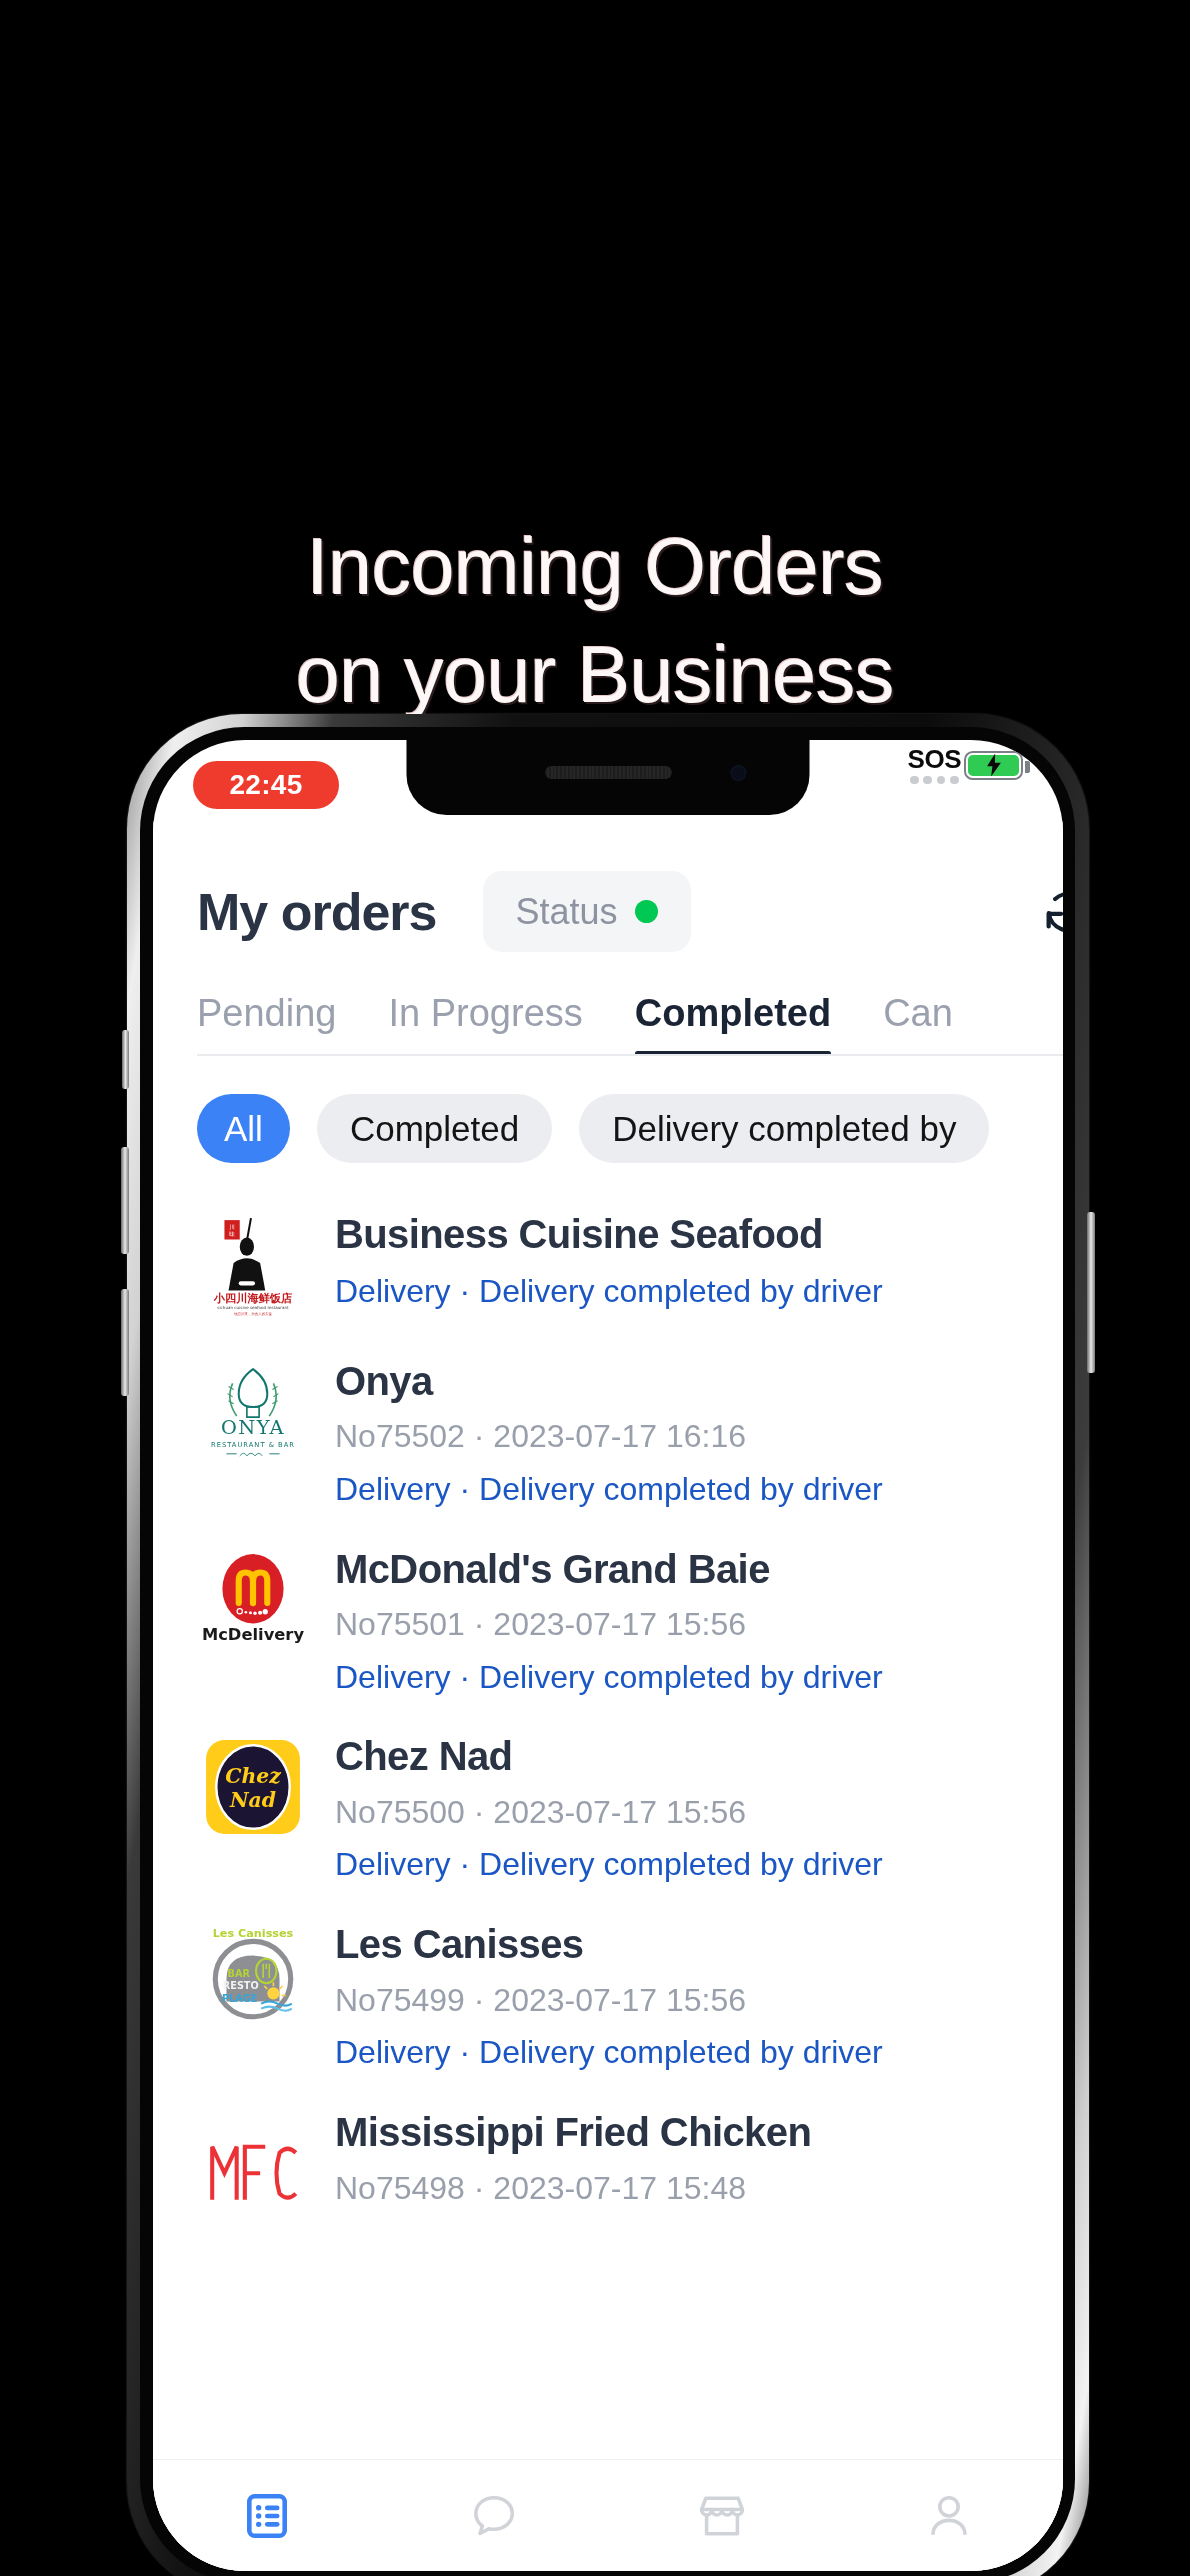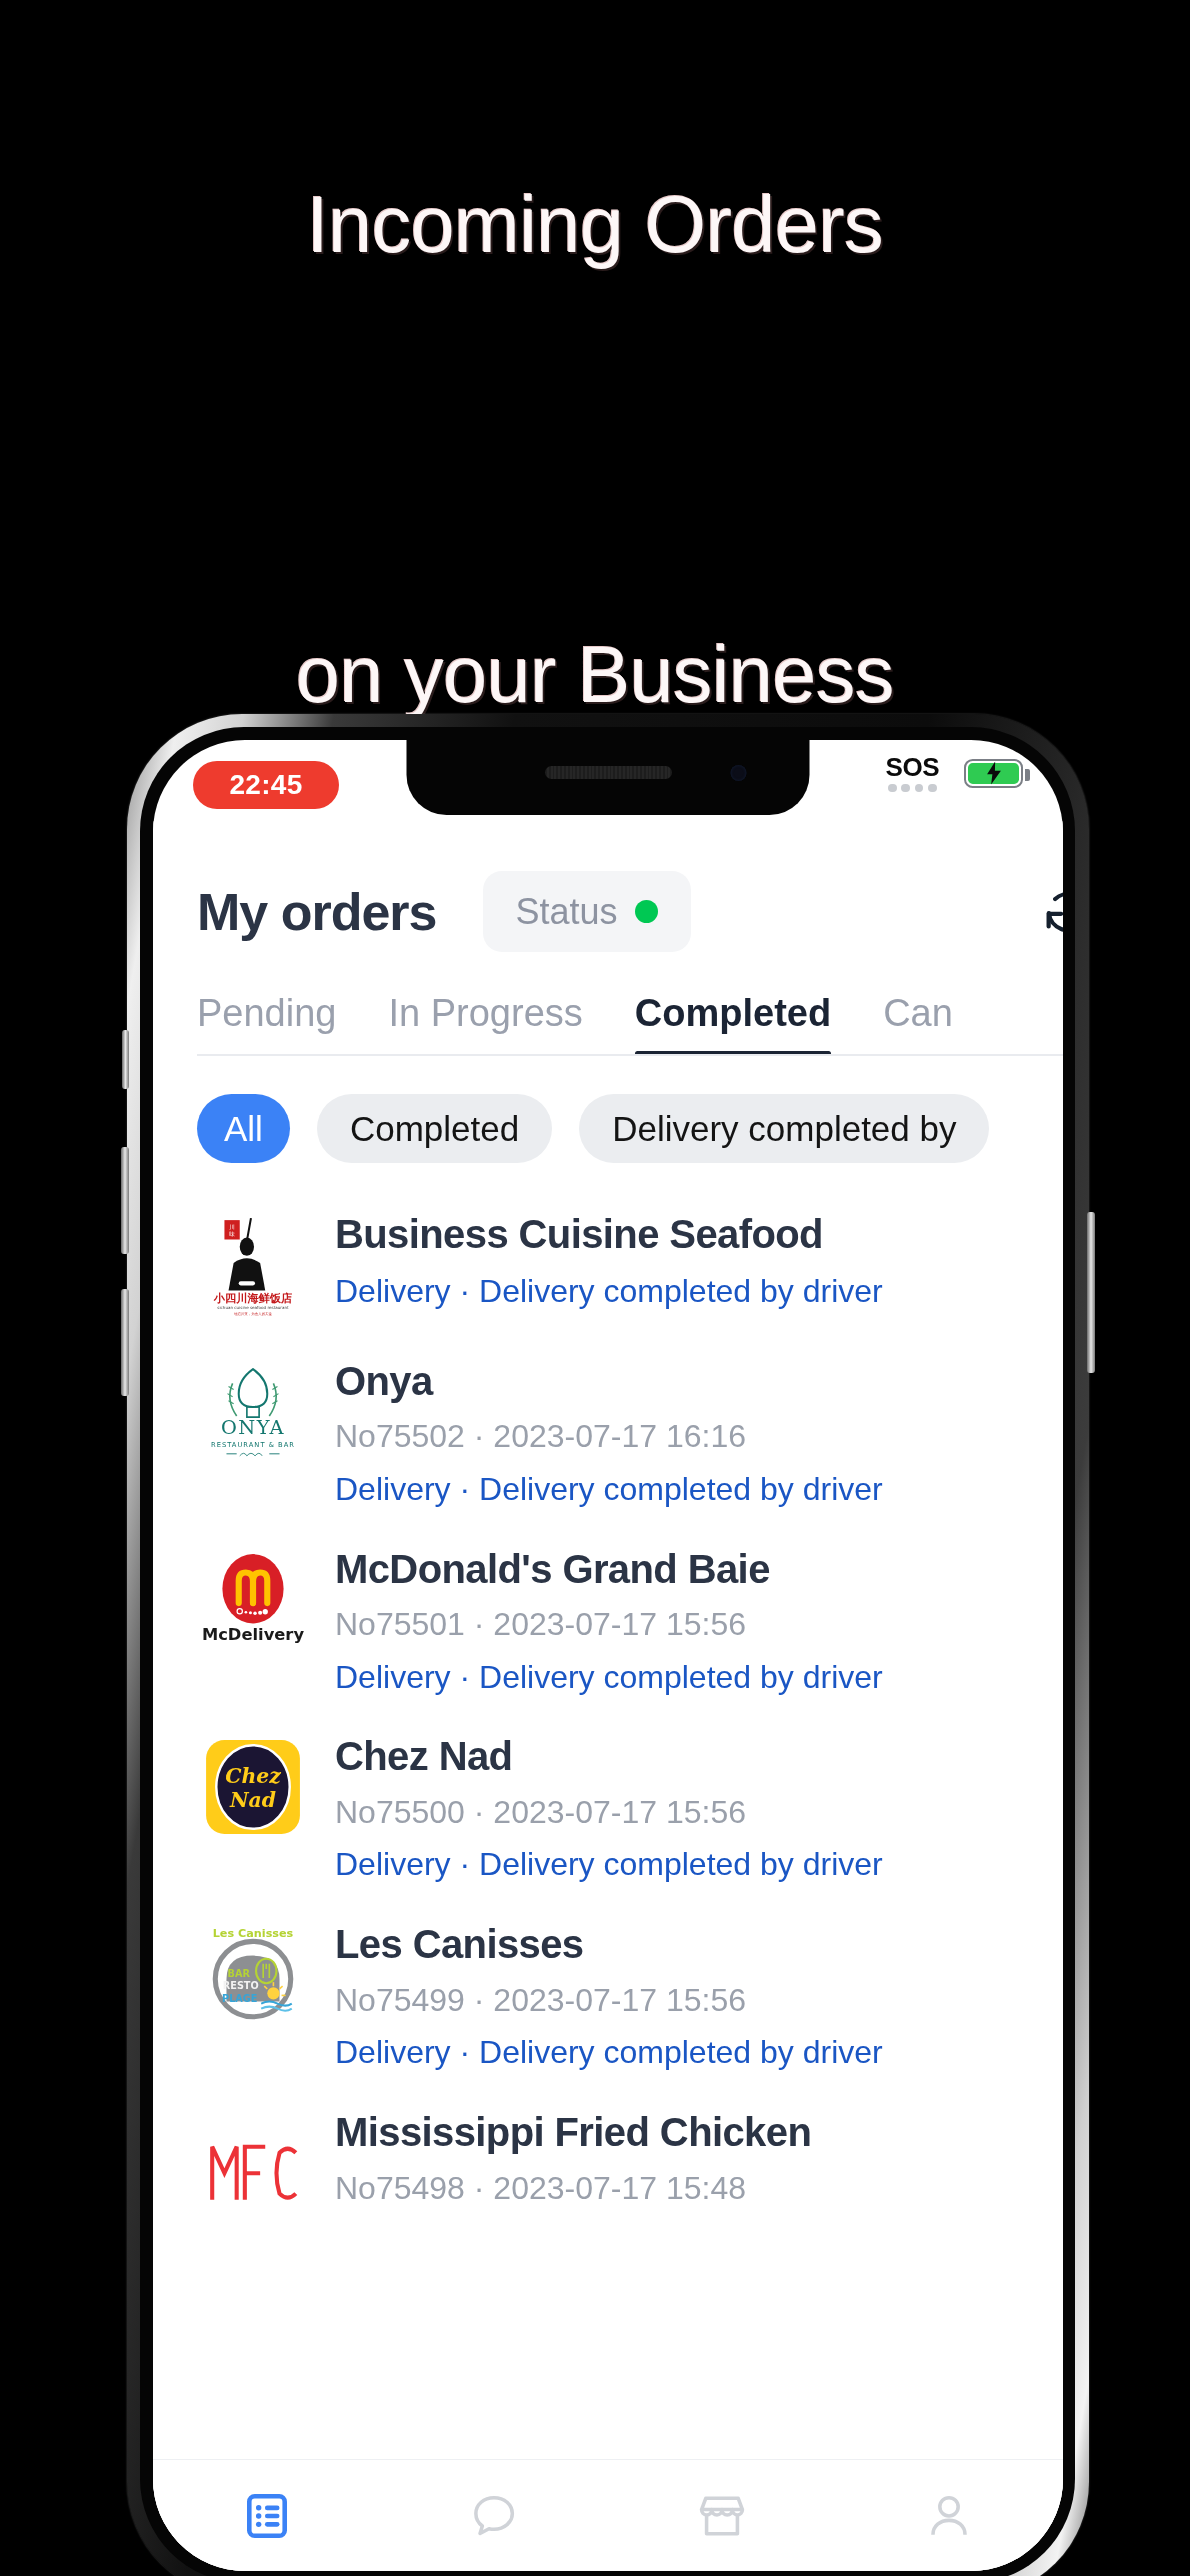--- a/index.html
+++ b/index.html
@@ -2,21 +2,21 @@
 <html><head>
 <meta charset="utf-8">
 <style>
   * { margin:0; padding:0; box-sizing:border-box; }
   html,body { width:1190px; height:2576px; background:#000; overflow:hidden; }
   body { font-family:"Liberation Sans", sans-serif; }
 
   
   .promo {
     position:absolute; top:0; left:0; width:1190px; height:728px;
-    display:flex; flex-direction:column; align-items:center; justify-content:space-between;
+    display:flex; flex-direction:column; align-items:center; justify-content:flex-end;
     padding-top:171px;
   }
   .promo-line {
     color:#fdf7f7; font-size:79px; font-weight:400; line-height:1.36;
     letter-spacing:-0.5px; text-align:center; white-space:nowrap;
     text-shadow: 1.9px 1.9px 0 #2a1c1c, -1px -1px 0 #e7c9c9;
   }
 
   
   .phone-wrap {
@@ -64,21 +64,21 @@
   .statusbar {
     position:absolute; left:0; top:0; width:910px; height:81px; z-index:45;
   }
   .rec-pill {
     position:absolute; left:40px; top:21px;
     height:48px; min-width:146px; padding:0 21px; border-radius:25px;
     background:#ee3b2e; color:#fff; font-size:28px; font-weight:700;
     display:flex; align-items:center; justify-content:center; letter-spacing:0.3px;
   }
   .status-right {
-    position:absolute; right:40px; top:14px; display:flex; align-items:center; gap:25px;
+    position:absolute; right:40px; top:6px; display:flex; align-items:center; gap:3px;
   }
   .sos-block { display:flex; flex-direction:column; align-items:center; gap:3.8px; }
   .sos-text { font-size:26px; font-weight:800; color:#0b0b0b; letter-spacing:-0.5px; line-height:1; }
   .sos-dots { display:flex; gap:4.8px; }
   .sos-dots i { width:8.6px; height:8.6px; border-radius:50%; background:#c9ccd1; display:block; }
   .battery { position:relative; width:59px; height:29px; border:2.9px solid #7b7f86; border-radius:8.6px; }
   .battery::after { content:""; position:absolute; right:-8.6px; top:8.6px; width:4.8px; height:11.5px; background:#7b7f86; border-radius:0 1.9px 1.9px 0; }
   .battery-fill { position:absolute; left:1.9px; top:1.9px; bottom:1.9px; right:1.9px; background:#2fcb52; border-radius:4.8px; }
   .bolt { position:absolute; left:50%; top:50%; transform:translate(-50%,-50%); width:17px; height:23px; }
 

